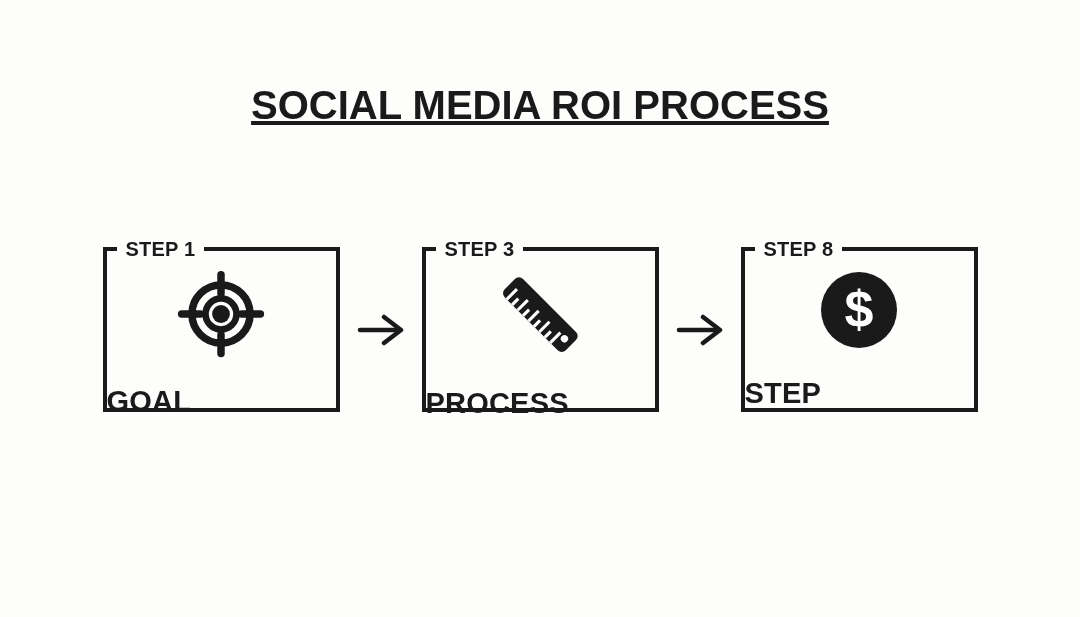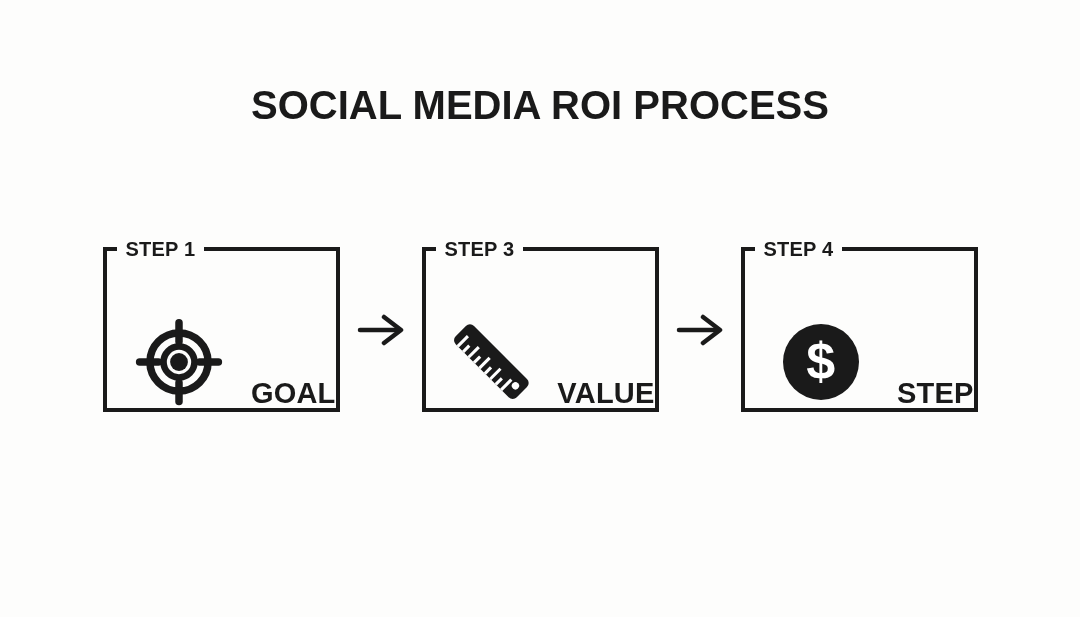--- a/index.html
+++ b/index.html
@@ -5,59 +5,59 @@
   :root { --ink:#1a1a1a; --background:#fdfdfc; }
   * { box-sizing: border-box; }
   html,body { margin:0; padding:0; }
   body {
     width:1080px; height:617px;
     background: var(--background);
     font-family: "Liberation Sans", sans-serif;
     color: var(--ink);
     overflow:hidden;
   }
-  .canvas { position:relative; width:1080px; height:455px; }
+  .canvas { position:relative; width:1080px; height:455px;text-decoration:underline; }
 
   .diagram-title {
     margin:0; padding-top:85px;
     text-align:center;
     font-size:40px; font-weight:700; line-height:1;
     letter-spacing:0px;
     color: var(--ink);
   }
 
   .flow {
     position:absolute; top:247px; left:0; right:0;
     display:flex; justify-content:center; align-items:flex-start;
   }
 
   .step-box {
     position:relative;
     width:237px; height:165px;
     border:4px solid var(--ink);
     background: var(--background);
-    display:flex; flex-direction:row; align-items:flex-end;
+    display:flex; flex-direction:column; align-items:flex-start;
     padding-top:18px;
   }
   .step-label {
     position:absolute; top:-2px; left:10px;
     transform: translateY(-50%);
     background: var(--background);
     padding:0 9px;
     font-size:20px; font-weight:700; line-height:1.1;
     letter-spacing:0.2px;
     white-space:nowrap;
     color: var(--ink);
   }
   .icon-wrap {
     height:92px; width:100%;
     display:flex; align-items:center; justify-content:center;
   }
   .step-name {
-    margin-top:14px;
+    margin-top:28px;
     font-size:29px; font-weight:700; line-height:1;
     letter-spacing:0.2px;
     color: var(--ink);
   }
 
   .arrow-cell {
     width:82px; height:165px;
     display:flex; align-items:center; justify-content:center;
   }
 
@@ -122,34 +122,34 @@
               <line x1="46" y1="63" x2="46" y2="48"></line>
               <line x1="54" y1="63" x2="54" y2="54"></line>
               <line x1="62" y1="63" x2="62" y2="48"></line>
               <line x1="70" y1="63" x2="70" y2="54"></line>
               <line x1="78" y1="63" x2="78" y2="48"></line>
             </g>
             <circle cx="85.5" cy="49.5" r="3.8" fill="#ffffff"></circle>
           </g>
         </svg>
       </div>
-      <div class="step-name">VALUE</div>
+      <div class="step-name">PROCESS</div>
     </div>
 
     <div class="arrow-cell">
       <svg width="48" height="32" viewBox="0 0 48 32">
         <g stroke="#1a1a1a" stroke-width="4.5" fill="none" stroke-linecap="round" stroke-linejoin="round">
           <line x1="3" y1="16" x2="41" y2="16"></line>
           <polyline points="27,3 44,16 27,29"></polyline>
         </g>
       </svg>
     </div>
 
     <div class="step-box">
-      <span class="step-label">STEP 4</span>
+      <span class="step-label">STEP 8</span>
       <div class="icon-wrap">
         <div class="dollar-circle">
           <span>$</span>
         </div>
       </div>
       <div class="step-name">STEP</div>
     </div>
 
   </div>
 </div>

